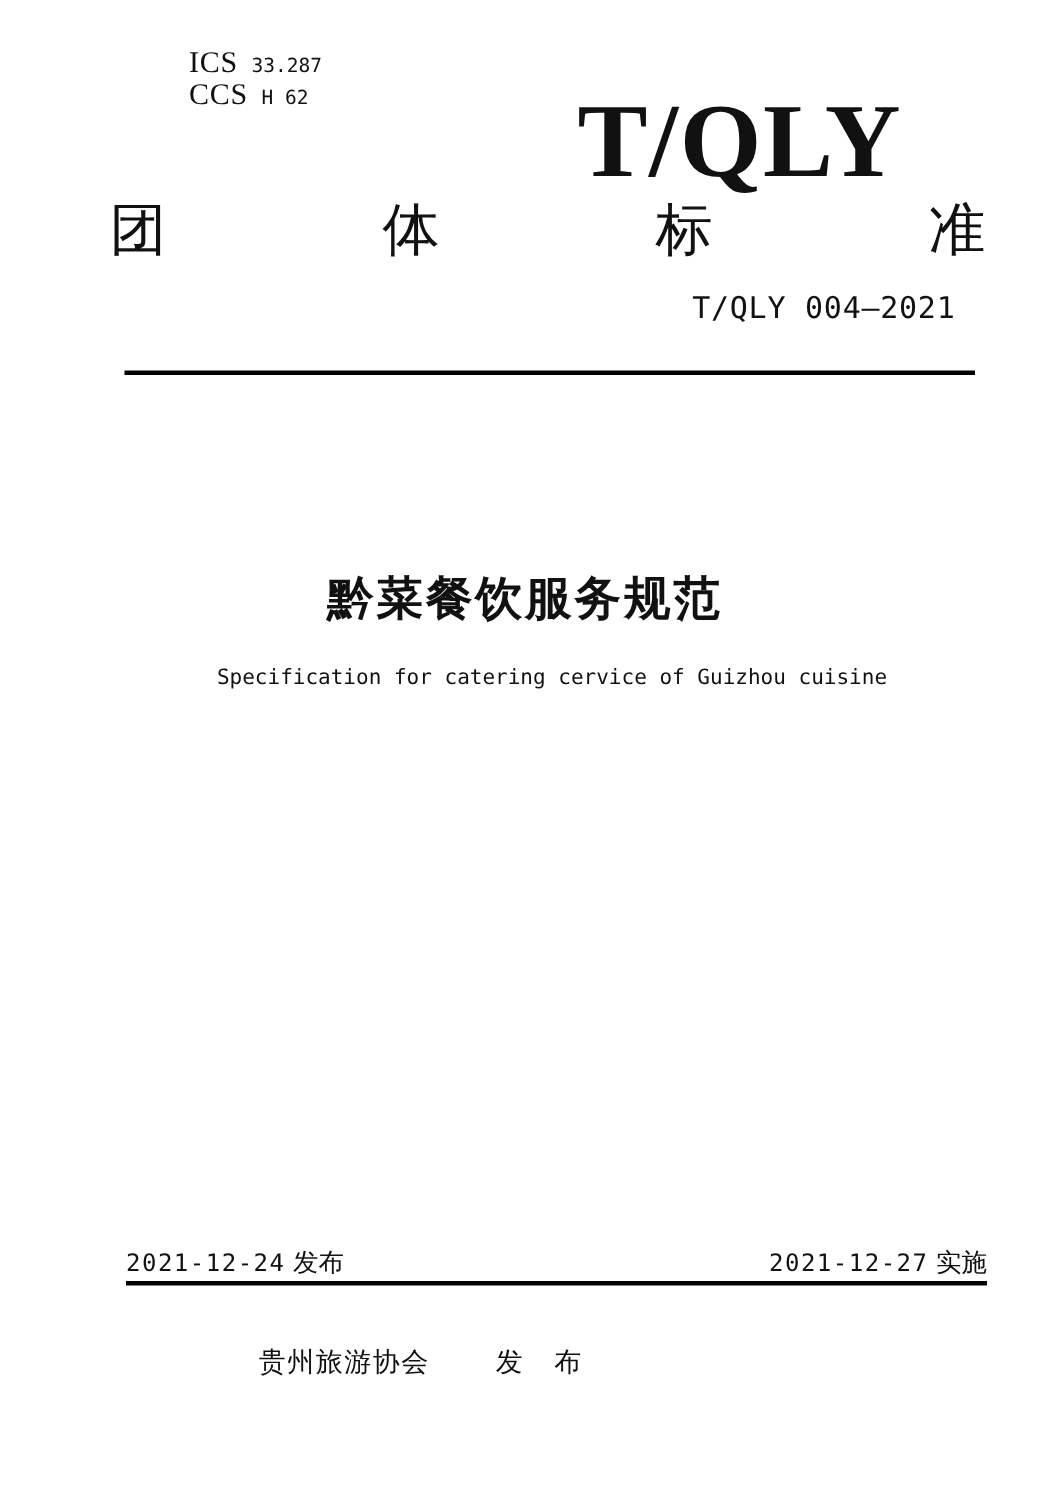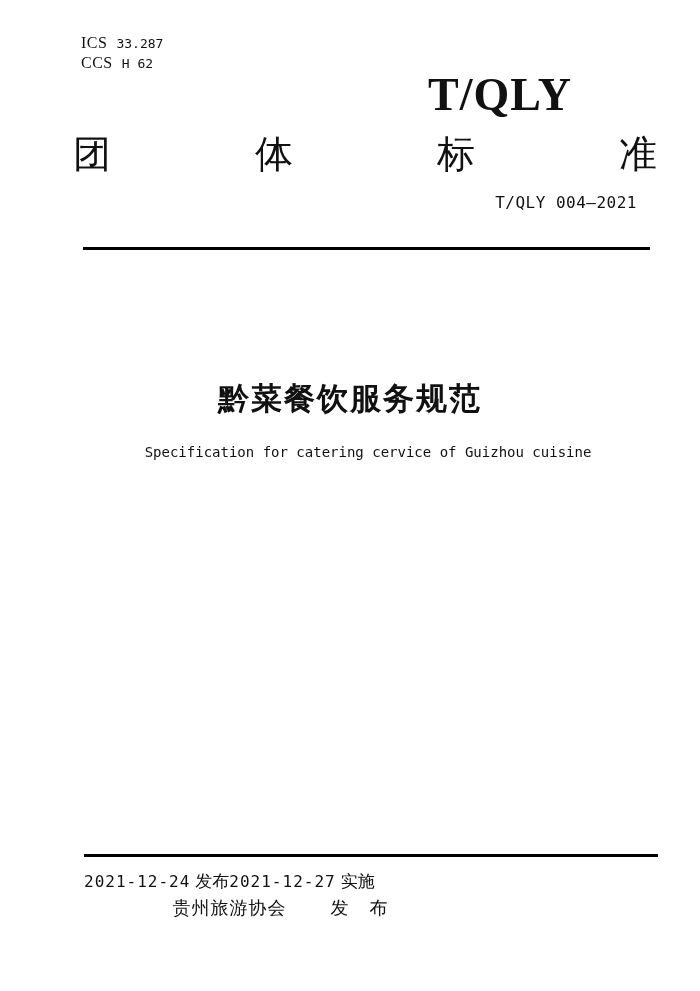--- a/index.html
+++ b/index.html
@@ -20,40 +20,40 @@
   
   .ics-block {
     position: absolute;
     left: 81px; top: 33px;
     line-height: 19px;
     white-space: nowrap;
   }
   .ics-line { display: block; }
   .ics-label {
     font-family: "Liberation Serif", "DejaVu Serif", serif;
-    font-size: 16px;
+    font-size: 20px;
     letter-spacing: 0.5px;
+    margin-left: 45px;
   }
   .ics-value {
     font-family: "DejaVu Sans Mono", monospace;
     font-size: 13px;
     margin-left: 9px;
   }
 
   
   .logo {
     position: absolute;
     left: 385px; top: 62px;
     width: 230px;
     font-family: "Liberation Serif", "DejaVu Serif", serif;
     font-weight: bold;
-    font-size: 46px;
+    font-size: 70px;
     line-height: 66px;
     letter-spacing: 1px;
-    text-align: center;
     white-space: nowrap;
   }
 
   
   .std-type-row {
     position: absolute;
     left: 73px; top: 131px;
     width: 584px;
     display: flex;
     justify-content: space-between;
@@ -61,21 +61,21 @@
     line-height: 46px;
     font-weight: 400;
   }
   .std-type-char { display: block; }
 
   
   .std-number {
     position: absolute;
     right: 63px; top: 193px;
     font-family: "DejaVu Sans Mono", monospace;
-    font-size: 16px;
+    font-size: 20px;
     letter-spacing: 0.5px;
     white-space: nowrap;
   }
 
   
   .rule {
     position: absolute;
     background: #000000;
     height: 3px;
   }
@@ -106,25 +106,24 @@
     white-space: nowrap;
     padding-left: 36px;
   }
 
   
   .dates-row {
     position: absolute;
     left: 84px; top: 831px;
     width: 574px;
     display: flex;
-    justify-content: flex-start;
+    justify-content: space-between;
     font-size: 17px;
     line-height: 22px;
     white-space: nowrap;
-    margin-top: 40px;
   }
   .date-num {
     font-family: "DejaVu Sans Mono", monospace;
     font-size: 16px;
     letter-spacing: 1px;
   }
   .date-label { margin-left: 5px; font-size: 17px; }
 
   
   .issuer-row {

